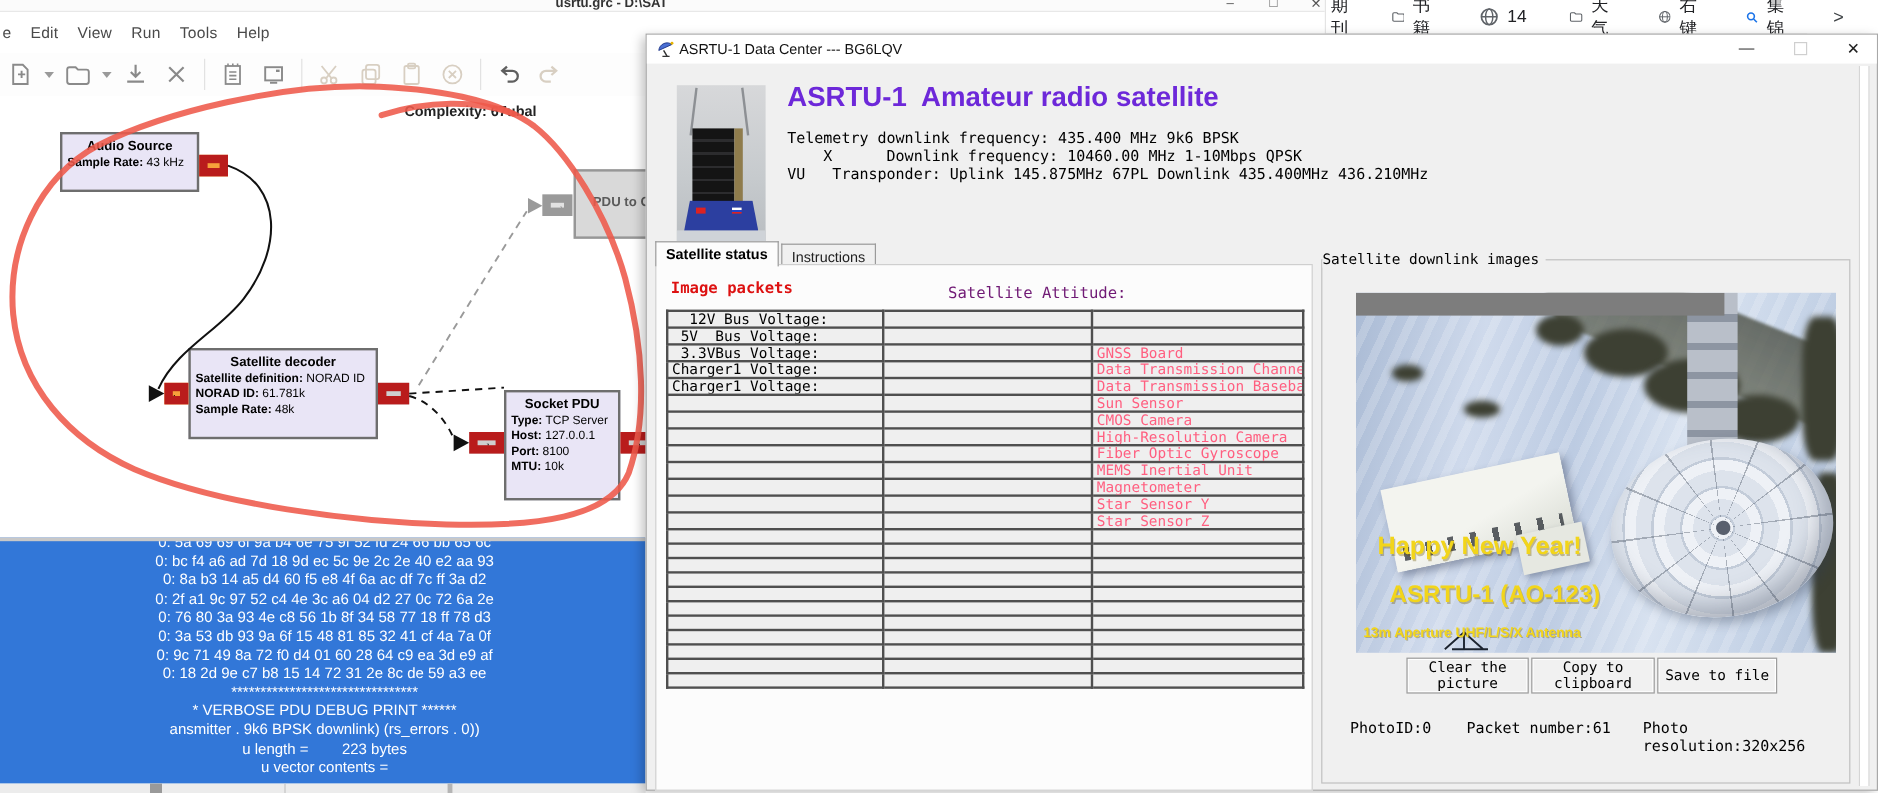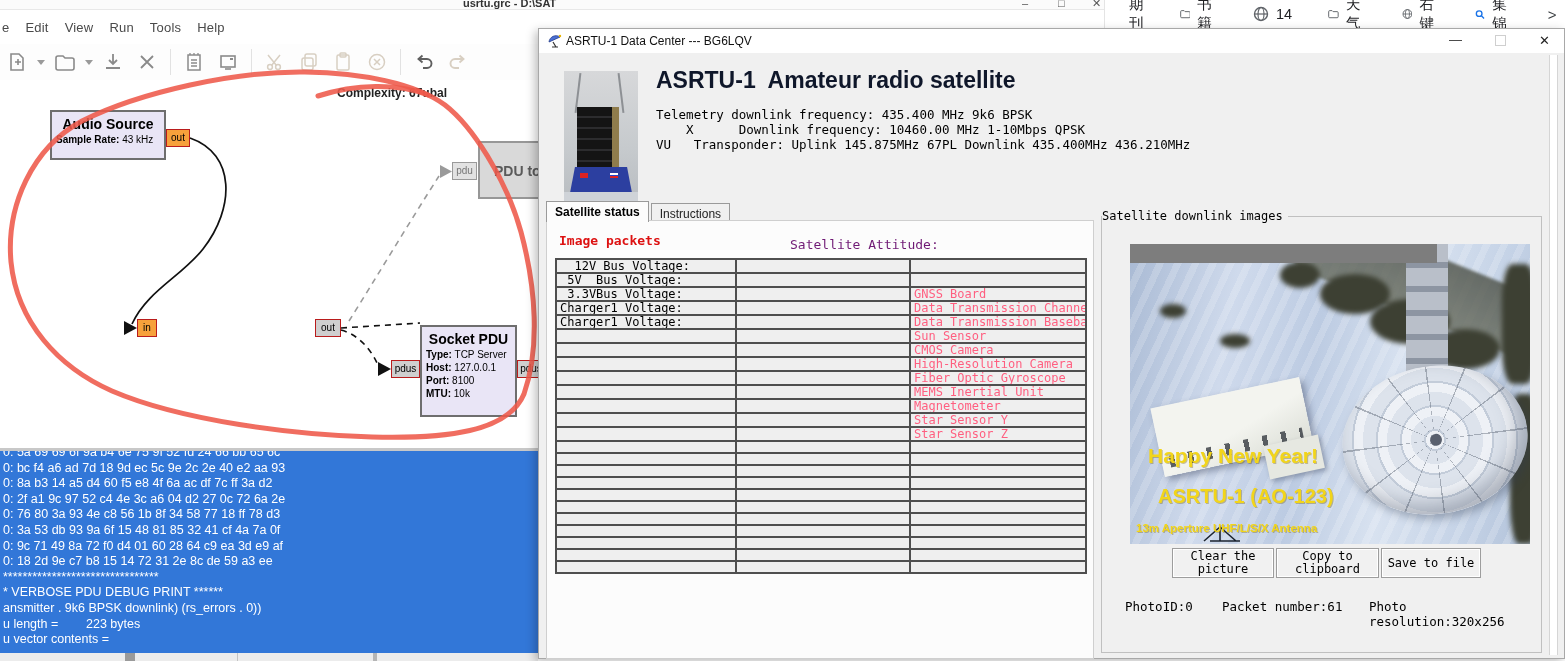--- a/index.html
+++ b/index.html
@@ -17,45 +17,45 @@
   .menu-item { font-size:13px; color:#4a4a4a; letter-spacing:.2px; }
   .grc-toolbar { position:absolute; left:0; top:44px; width:538px; height:36px; background:#fdfdfd;
                  display:flex; align-items:center; }
   .tb-ic { width:22px; height:22px; margin:0 6px; flex:0 0 auto; }
   .tb-sep { width:1px; height:26px; background:#e2e2e2; margin:0 6px; flex:0 0 auto; }
   .caret { width:10px; height:22px; margin:0 2px; }
   .grc-canvas { position:absolute; left:0; top:80px; width:647px; height:365px; background:#ffffff; }
   .complexity { position:absolute; left:337px; top:6px; font-size:12px; font-weight:bold; color:#222; }
 
   .blk { position:absolute; background:#e9e5f6; border:2px solid #6e6e6e; z-index:2; }
-  .blk-title { font-size:14px; font-weight:bold; text-align:center; padding-top:4px; color:#000; }
+  .blk-title { font-size:11px; font-weight:bold; text-align:center; padding-top:4px; color:#000; }
   .bparam { font-size:10px; color:#000; padding:2px 4px 0 4px; white-space:nowrap; }
   .bparam b { font-weight:bold; }
   .blk-disabled { background:#d9d9d9; border:2px solid #979797; z-index:1; }
   .blk-disabled .blk-title { color:#5a5a5a; text-align:left; padding:20px 0 0 14px; white-space:nowrap; }
   .port { position:absolute; font-size:10px; text-align:center; line-height:16px; color:#000;
-          border:1px solid #b91c1c; z-index:2; overflow:hidden; }
+          border:7px solid #b91c1c; z-index:2; overflow:hidden;font-family:Liberation Serif, serif; }
   .port-orange { background:#f7a13b; }
   .port-gray { background:#cfcfcf; }
   .port-dis { background:#e2e2e2; color:#777; border-color:#9a9a9a; }
   #wires { position:absolute; left:0; top:0; width:538px; height:444px; z-index:3; pointer-events:none; }
 
   .grc-console { position:absolute; left:0; top:448px; width:538px; height:205px; background:#3277d8;
                  overflow:hidden; z-index:4; border-top:3px solid #c8c8c8; }
-  .cline { font-size:12.5px; line-height:15.6px; color:#fff; padding-left:3px; white-space:pre; }
+  .cline { font-size:12.5px; line-height:15.6px; color:#fff; padding-left:3px; white-space:pre;text-align:center; }
   .cline:first-child { margin-top:-6px; }
   .grc-statusbar { position:absolute; left:0; top:653px; width:538px; height:8px; background:#ececec; z-index:4; }
   .sb-thumb { position:absolute; left:125px; top:0; width:10px; height:8px; background:#9a9a9a; }
   .sb-l1 { position:absolute; left:237px; top:0; width:1px; height:8px; background:#c4c4c4; }
   .sb-l2 { position:absolute; left:373px; top:0; width:4px; height:8px; background:#b5b5b5; }
 
   
   .bookmarks { position:absolute; left:1104px; top:0; width:402px; height:29px; background:#fff;
                border-bottom:1px solid #cfcfcf; border-left:1px solid #e4e4e4; display:flex; align-items:center;
-               padding-left:24px; gap:28px; z-index:9; }
+               padding-left:4px; gap:28px; z-index:9; }
   .bm-item { display:flex; align-items:center; gap:7px; font-size:14.5px; color:#202124; margin-right:8px; }
   .bm-chevron { margin-left:auto; margin-right:32px; font-size:15px; color:#3c4043; }
 
   
   .asrtu { position:absolute; left:538px; top:28px; width:1027px; height:631px; background:#f0f0f0;
            border:1px solid #a8a8a8; box-shadow:-3px 3px 9px rgba(0,0,0,.25); z-index:10; }
   .as-titlebar { position:absolute; left:0; top:0; right:0; height:24px; background:#ffffff; }
   .as-title { position:absolute; left:27px; top:5px; font-size:12px; color:#111; }
   .as-icon { position:absolute; left:8px; top:4px; }
   .as-min { position:absolute; left:910px; top:3px; font-size:13px; color:#333; }
@@ -69,21 +69,21 @@
   .sp-ant2 { left:56px; transform:rotate(-7deg); }
   .sp-body { position:absolute; left:13px; top:36px; width:42px; height:62px; background:
              repeating-linear-gradient(#141414 0 9px, #2c2c2e 9px 11px); border-right:7px solid #8f7c4c; }
   .sp-base { position:absolute; left:6px; top:96px; width:62px; height:26px; background:#2c3fa0;
              clip-path:polygon(8% 0,92% 0,100% 100%,0 100%); }
   .sp-flag1 { position:absolute; left:10px; top:6px; width:8px; height:5px; background:#d22; }
   .sp-flag2 { position:absolute; left:40px; top:6px; width:8px; height:5px;
               background:linear-gradient(#fff 33%, #24c 33% 66%, #d22 66%); }
   .sp-table { position:absolute; left:0; top:121px; width:74px; height:9px; background:#cfd3d8; }
 
-  .as-h1 { position:absolute; left:117px; top:38px; font-size:23px; font-weight:bold; color:#0f172a; white-space:pre; }
+  .as-h1 { position:absolute; left:117px; top:38px; font-size:23px; font-weight:bold; color:#6d28d9; white-space:pre; }
   .as-info { position:absolute; left:117px; top:78px; font-family:"DejaVu Sans Mono", monospace;
              font-size:12.5px; line-height:15px; color:#000; white-space:pre; }
 
   .tabs { position:absolute; left:7px; top:172px; height:20px; display:flex; font-family:Liberation Sans, sans-serif; }
   .tab { font-size:12px; padding:3px 8px 0 8px; border:1px solid #9a9a9a; border-bottom:none; }
   .tab.active { background:#fcfcfc; font-weight:bold; position:relative; z-index:2; height:21px; }
   .tab.inactive { background:#f0f0f0; color:#222; height:18px; margin-top:2px; margin-left:2px; }
 
   .left-panel { position:absolute; left:7px; top:191px; width:548px; height:439px; background:#fcfcfc;
                 border:1px solid #cfcfcf; }
@@ -225,20 +225,26 @@
   <div class="grc-canvas">
     <div class="complexity">Complexity: 67ubal</div>
   </div>
 
   <div class="blk" style="left:50px; top:110px; width:116px; height:50px;">
     <div class="blk-title">Audio Source</div>
     <div class="bparam"><b>Sample Rate:</b><span> 43 kHz</span></div>
   </div>
   <div class="port port-orange" style="left:166px; top:129px; width:24px; height:18px;">out</div>
 
+  <div class="blk" style="left:157px; top:290px; width:158px; height:76px;">
+    <div class="blk-title">Satellite decoder</div>
+    <div class="bparam"><b>Satellite definition:</b><span> NORAD ID</span></div>
+    <div class="bparam"><b>NORAD ID:</b><span> 61.781k</span></div>
+    <div class="bparam"><b>Sample Rate:</b><span> 48k</span></div>
+  </div>
   <div class="port port-orange" style="left:137px; top:319px; width:20px; height:18px;">in</div>
   <div class="port port-gray" style="left:315px; top:319px; width:26px; height:18px;">out</div>
 
   <div class="blk" style="left:420px; top:325px; width:97px; height:92px;">
     <div class="blk-title">Socket PDU</div>
     <div class="bparam"><b>Type:</b><span> TCP Server</span></div>
     <div class="bparam"><b>Host:</b><span> 127.0.0.1</span></div>
     <div class="bparam"><b>Port:</b><span> 8100</span></div>
     <div class="bparam"><b>MTU:</b><span> 10k</span></div>
   </div>

